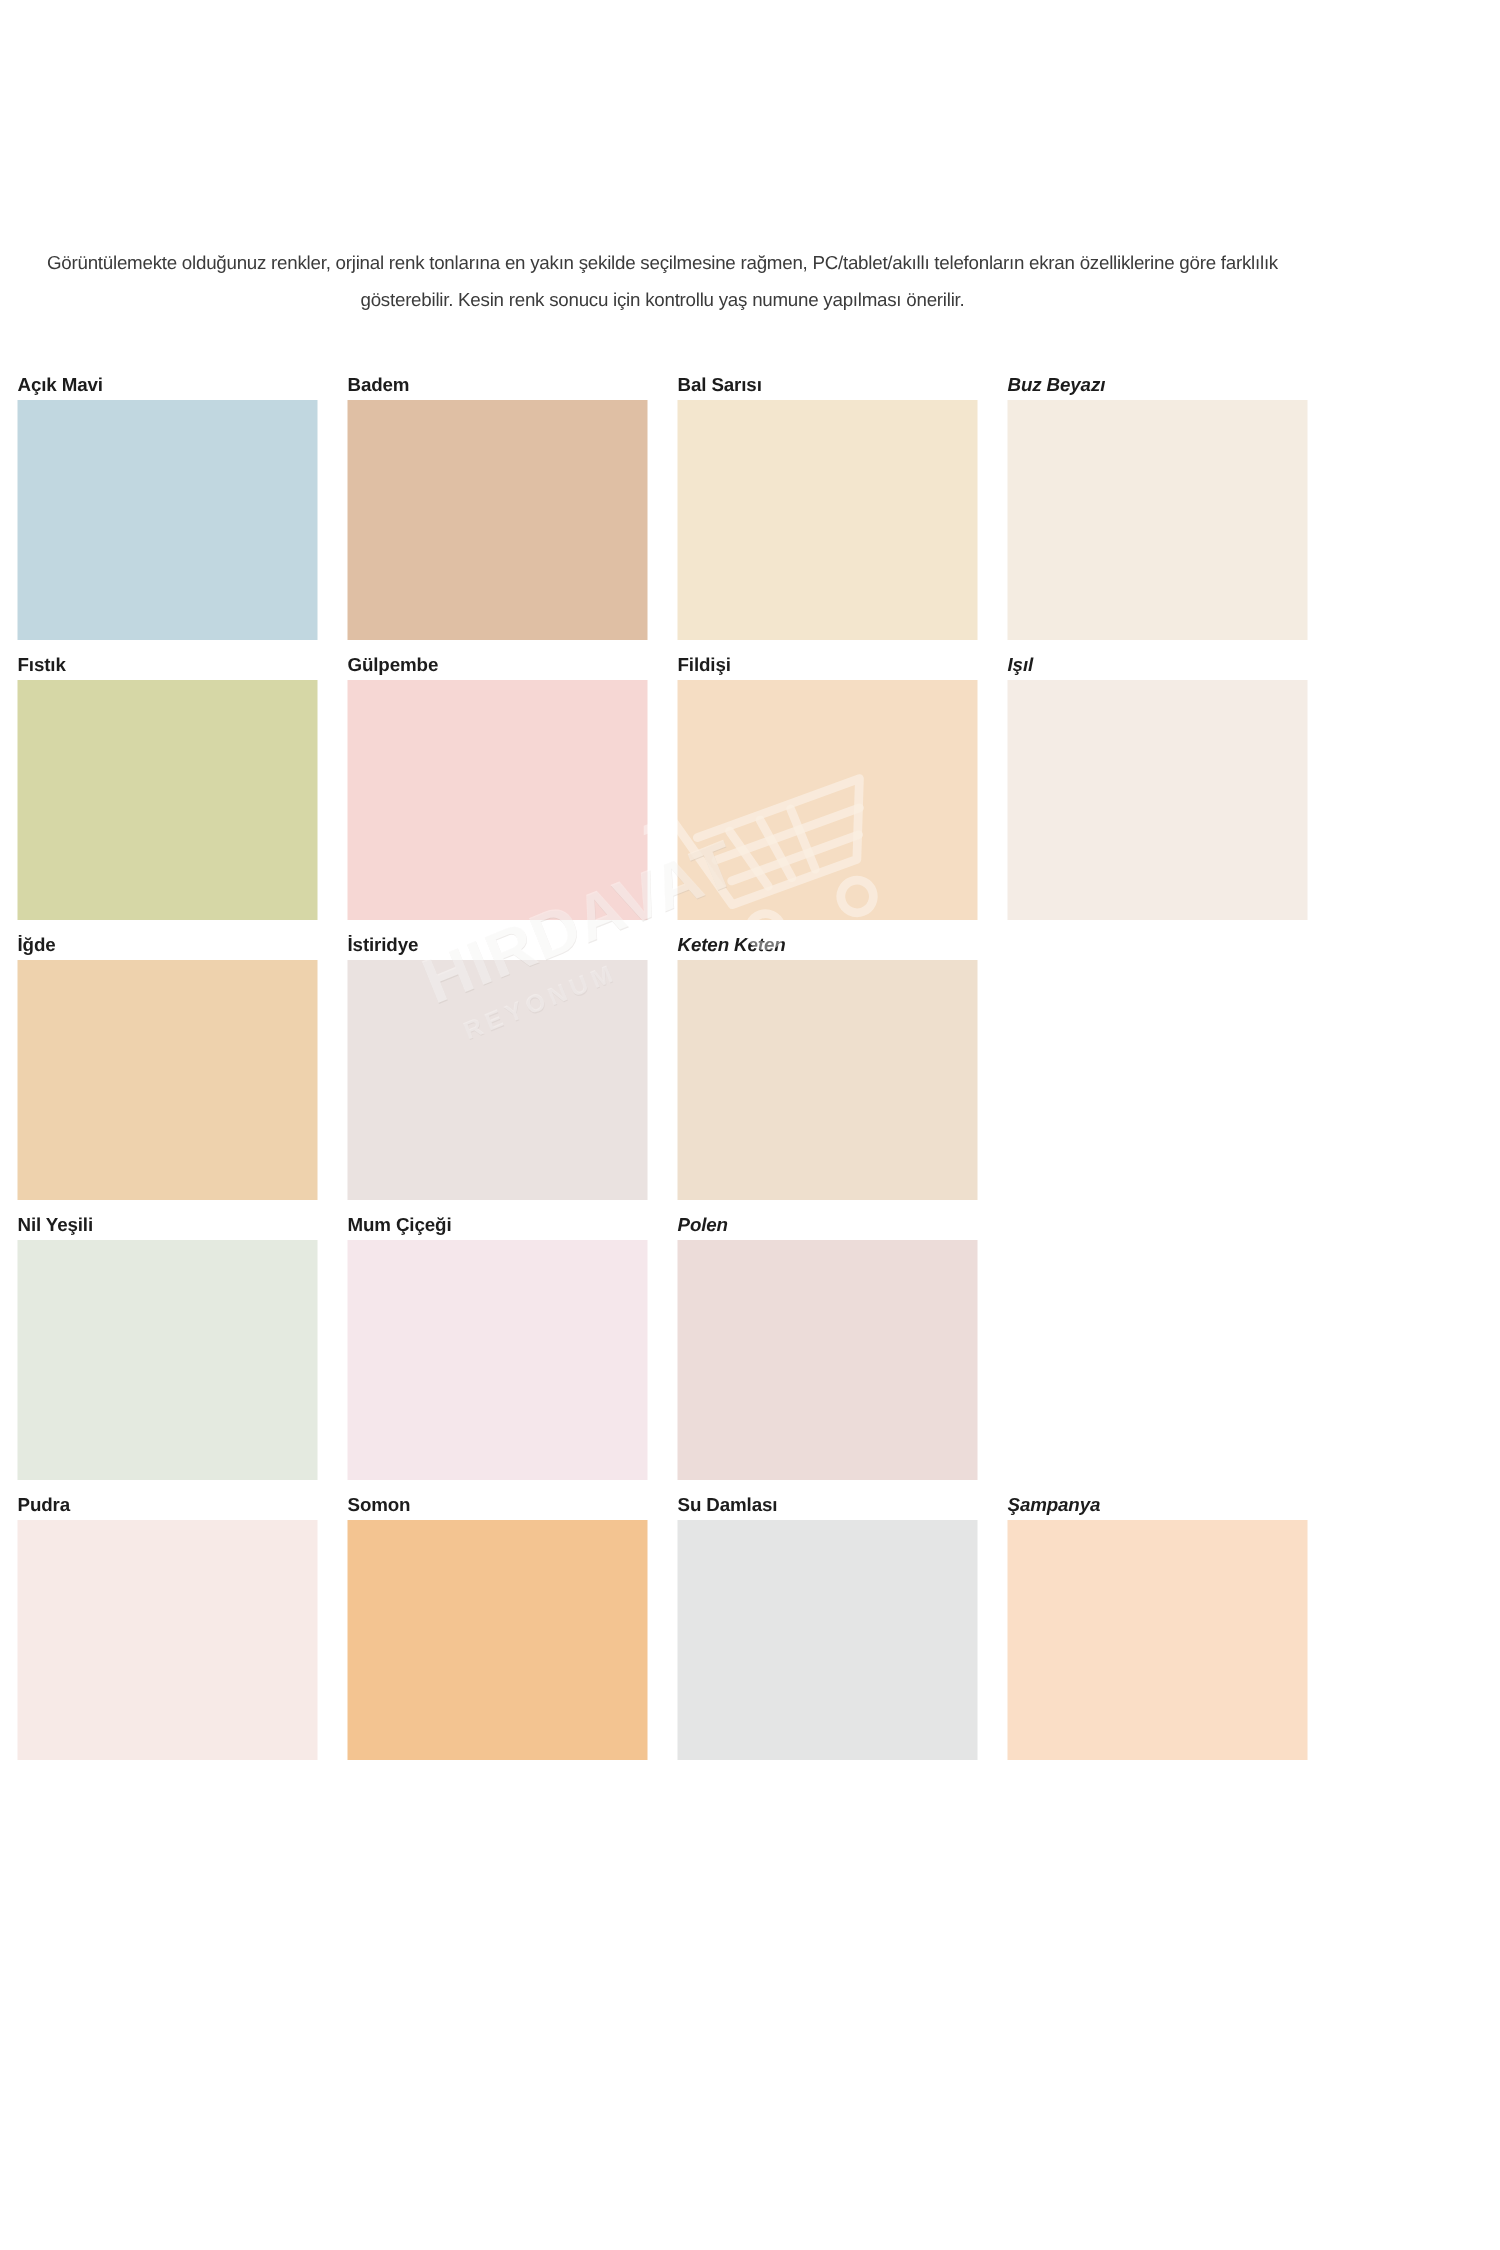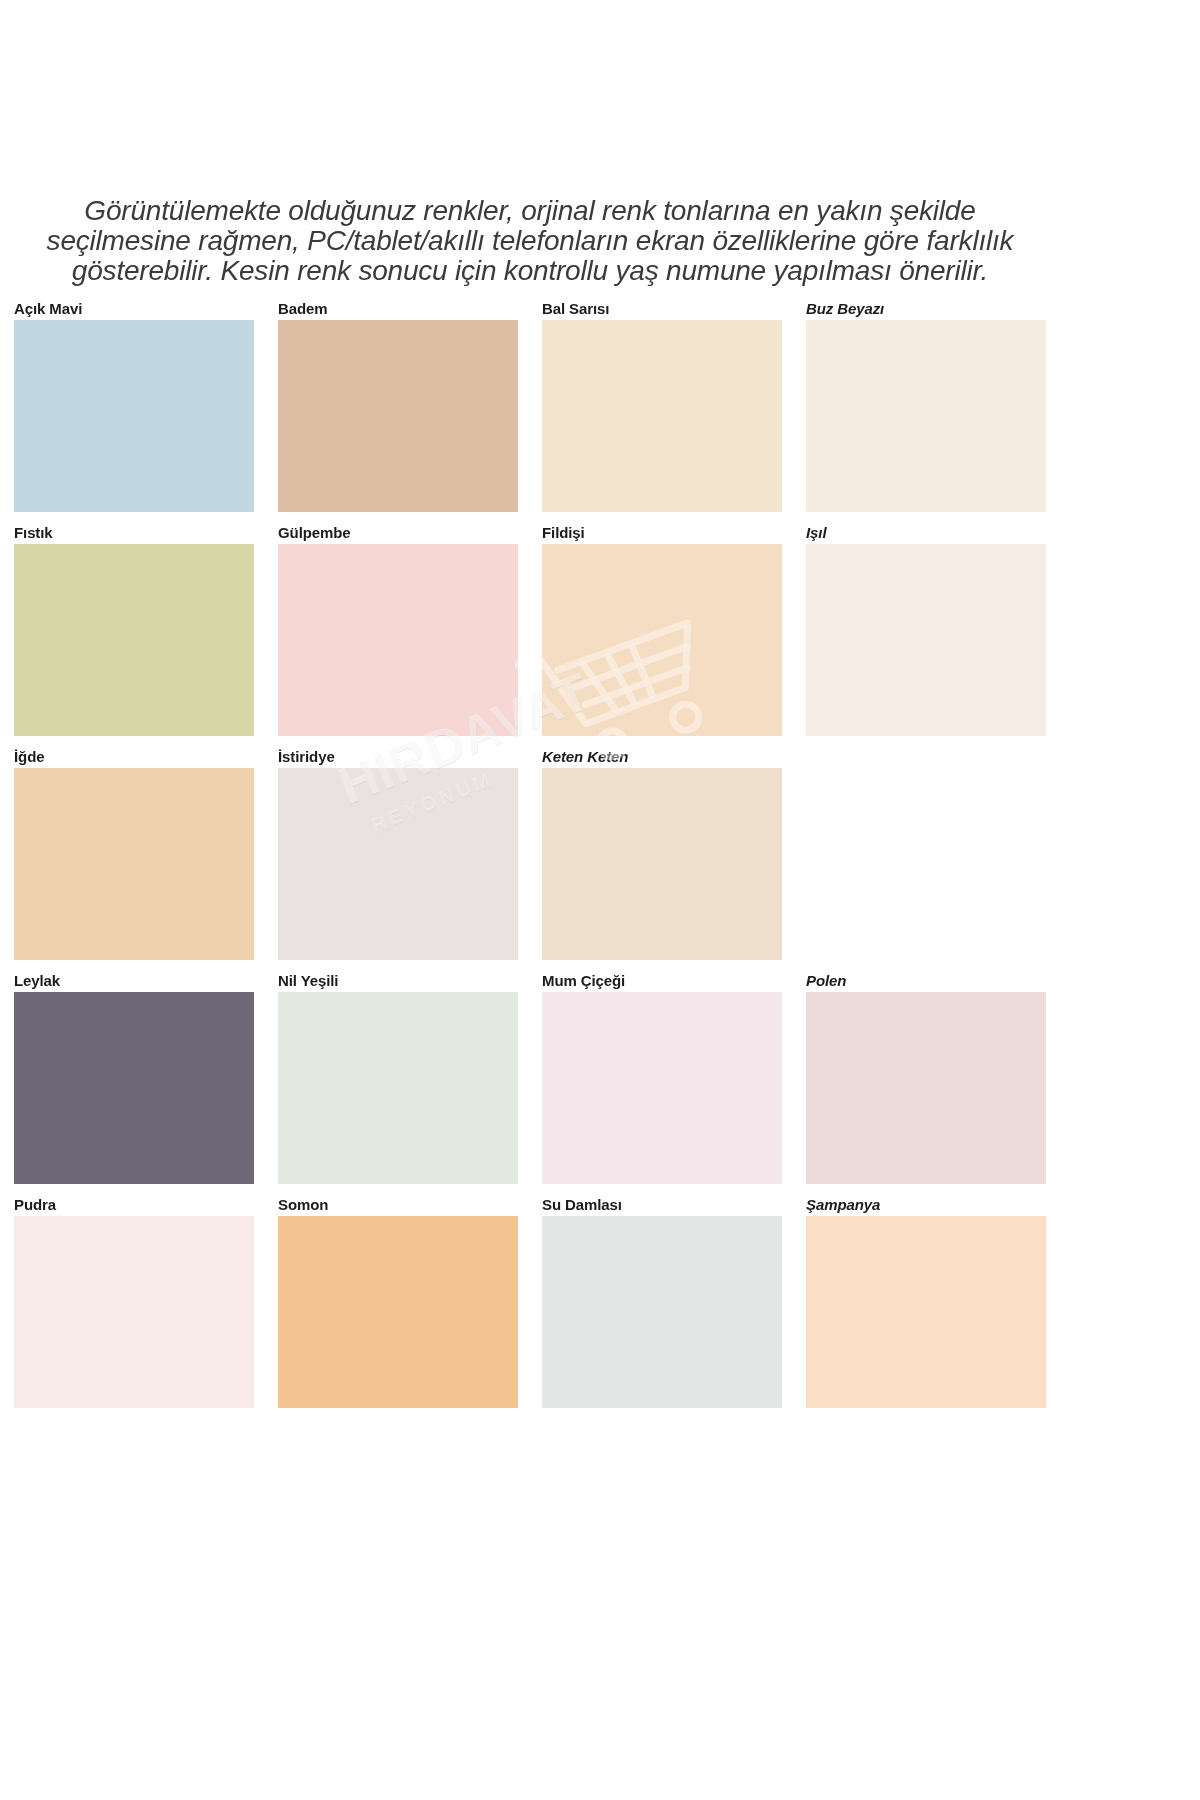--- a/index.html
+++ b/index.html
@@ -26,27 +26,26 @@
     top: 0;
     width: 1060px;
     height: 1800px;
   }
   .disclaimer {
     position: absolute;
     left: 14px;
     top: 196px;
     width: 1032px;
     text-align: center;
-    font-size: 28px;
+    font-size: 15px;
     line-height: 30px;
     color: #3b3b3b;
     font-family: "Liberation Sans", sans-serif;
     letter-spacing: -0.2px;
     font-weight: 400;
-    font-style: italic;
   }
   .grid {
     position: absolute;
     left: 14px;
     top: 298px;
     width: 1032px;
   }
   .row {
     display: flex;
     width: 936px;
@@ -181,24 +180,20 @@
           <div class="cell">
             <div class="swatch-label">İstiridye</div>
             <div class="swatch" style="background-color: rgb(234, 226, 224);"></div>
           </div>
           <div class="cell">
             <div class="swatch-label">Keten Keten</div>
             <div class="swatch" style="background-color: rgb(238, 223, 205);"></div>
           </div>
         </div>
         <div class="row">
-          <div class="cell">
-            <div class="swatch-label">Leylak</div>
-            <div class="swatch" style="background-color: rgb(109, 104, 120);"></div>
-          </div>
           <div class="cell">
             <div class="swatch-label">Nil Yeşili</div>
             <div class="swatch" style="background-color: rgb(228, 234, 224);"></div>
           </div>
           <div class="cell">
             <div class="swatch-label">Mum Çiçeği</div>
             <div class="swatch" style="background-color: rgb(245, 231, 235);"></div>
           </div>
           <div class="cell">
             <div class="swatch-label">Polen</div>

